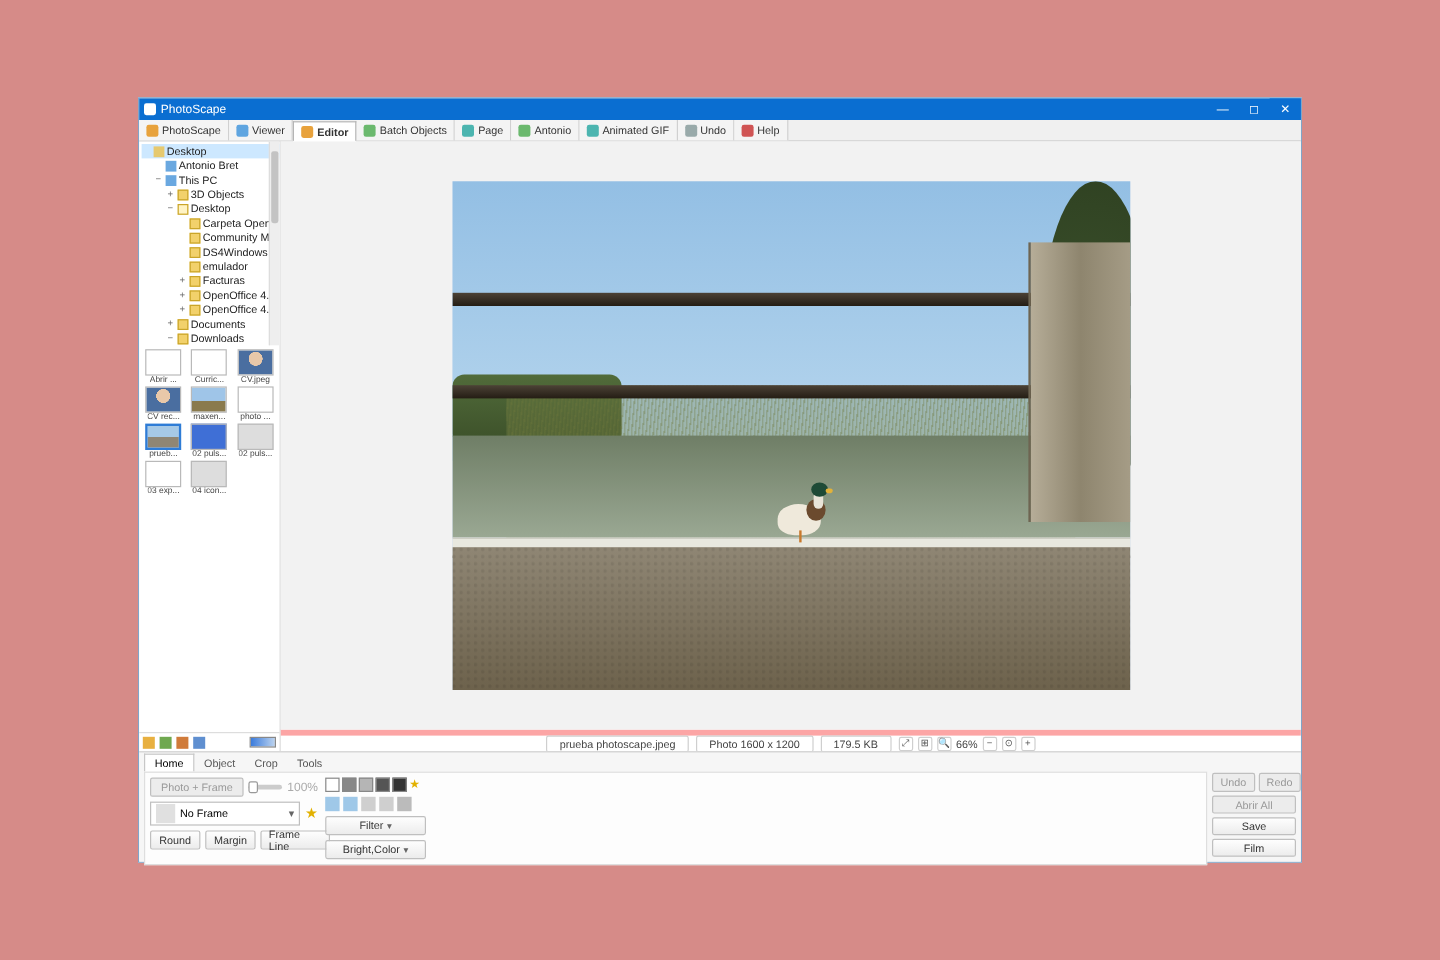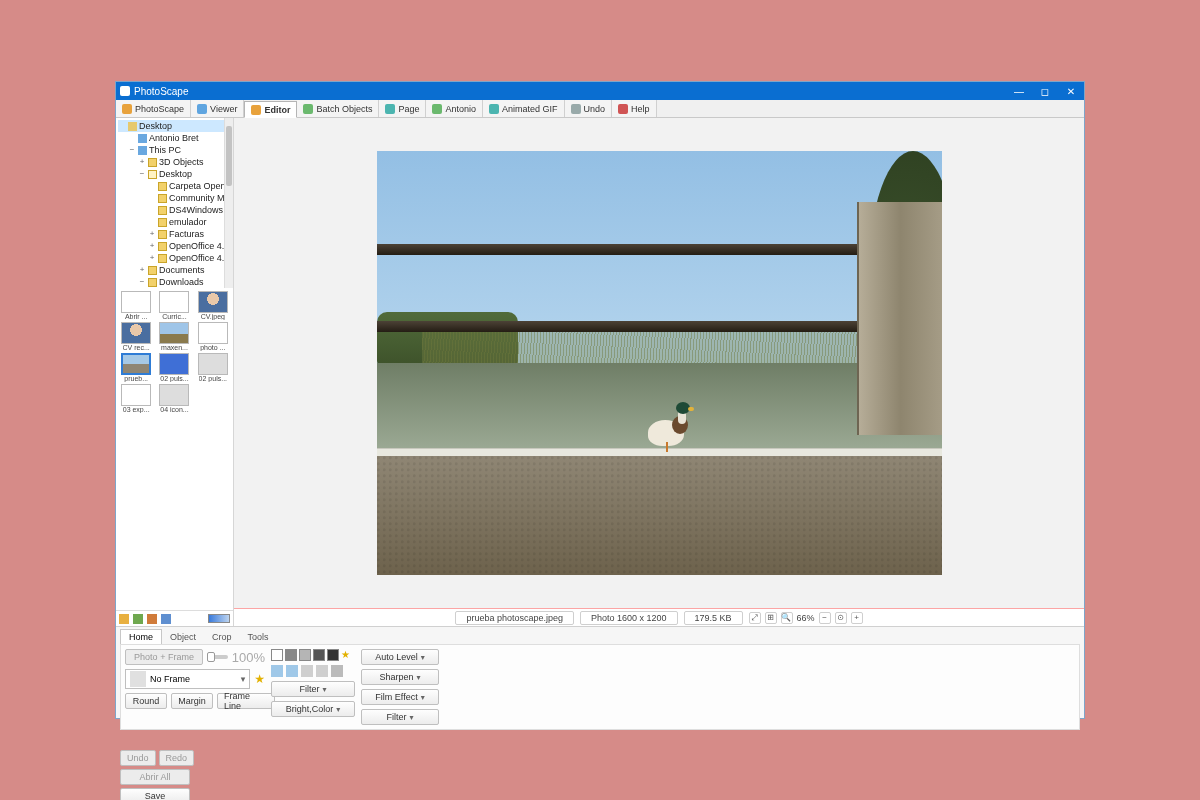--- a/index.html
+++ b/index.html
@@ -73,27 +73,27 @@
   .treeR{position:absolute;right:-3%;top:0;width:16%;height:60%;background:radial-gradient(circle at 40% 40%, #394e2a, #2b3c1e);border-radius:50% 50% 40% 40%;}
   .treesL{position:absolute;left:0;top:38%;width:25%;height:14%;background:linear-gradient(#516b3a,#3c5029);border-radius:10px;}
   .duck{position:absolute;left:47%;bottom:29%;width:54px;height:56px;}
   .duck .body{position:absolute;left:6px;bottom:6px;width:36px;height:26px;background:#efe9db;border-radius:55% 60% 50% 45%;}
   .duck .chest{position:absolute;left:30px;bottom:18px;width:16px;height:18px;background:#6b4a2e;border-radius:50%;}
   .duck .neck{position:absolute;left:36px;bottom:28px;width:8px;height:14px;background:#e9e4d7;border-radius:4px;}
   .duck .head{position:absolute;left:34px;bottom:38px;width:14px;height:12px;background:#1e4a36;border-radius:50%;}
   .duck .beak{position:absolute;left:46px;bottom:41px;width:6px;height:4px;background:#e2b23a;border-radius:2px;}
   .duck .leg{position:absolute;left:24px;bottom:0;width:2px;height:10px;background:#c9792c;}
 
-  .infobar{height:18px;display:flex;align-items:center;justify-content:center;gap:6px;font-size:9px;color:#444;border-top:1px solid #fca5a5;}
+  .infobar{height:18px;display:flex;align-items:center;justify-content:center;gap:6px;font-size:9px;color:#444;border-top:5px solid #fca5a5;}
   .infofield{border:1px solid #cfcfcf;background:#fff;padding:1px 10px;border-radius:2px;}
   .zoomicons{display:flex;gap:4px;align-items:center;}
   .zi{width:12px;height:12px;display:inline-flex;align-items:center;justify-content:center;border:1px solid #cfcfcf;border-radius:2px;font-size:8px;color:#555;background:#fff;}
 
   
-  .bottompanel{height:92px;border-top:1px solid #d0d0d0;background:#f6f6f6;display:flex;padding:1px 4px 4px;gap:4px;flex-direction:column;}
+  .bottompanel{height:92px;border-top:1px solid #d0d0d0;background:#f6f6f6;display:flex;padding:1px 4px 4px;gap:4px;}
   .bp-left{flex:1;display:flex;flex-direction:column;}
   .hometabs{display:flex;font-size:9px;height:16px;align-items:flex-end;}
   .hometab{padding:2px 8px;color:#555;}
   .hometab.active{background:#fff;border:1px solid #c7c7c7;border-bottom:none;color:#000;}
   .bp-rows{flex:1;background:#fdfdfd;border:1px solid #dedede;padding:4px;display:flex;gap:6px;}
   .col{display:flex;flex-direction:column;gap:4px;}
   .btn{height:16px;border:1px solid #bfbfbf;background:linear-gradient(#fefefe,#ececec);font-size:9px;color:#333;display:inline-flex;align-items:center;justify-content:center;padding:0 6px;border-radius:2px;}
   .btn.dd::after{content:"▾";margin-left:3px;font-size:8px;color:#666;}
   .btn.wide{min-width:58px;}
   .btn.narrow{min-width:42px;}
@@ -359,21 +359,21 @@
           <div class="hometab">Tools</div>
         </div>
       <div class="bp-rows">
 
         <div class="col" style="width:140px">
           <div class="rowline">
             <span class="btn gray" style="min-width:78px">Photo + Frame</span>
             <span class="slider">
                 <span class="knob"></span>
               </span>
-            <span style="color:#aaa;font-size:13px">100%</span>
+            <span style="color:#aaa;font-size:10px">100%</span>
           </div>
           <div class="rowline">
             <div class="framebox">
               <span class="sq"></span>
               <span>No Frame</span>
               <span style="flex:1"></span>
                 <span style="color:#666;padding:0 4px">▾</span>
             </div>
             <span class="star">★</span>
           </div>
@@ -397,26 +397,20 @@
             <span class="swi" style="background:#9fc8e8"></span>
             <span class="swi" style="background:#9fc8e8"></span>
             <span class="swi" style="background:#cfcfcf"></span>
             <span class="swi" style="background:#cfcfcf"></span>
             <span class="swi" style="background:#bbb"></span>
           </div>
           <span class="btn dd wide">Filter</span>
           <span class="btn dd wide">Bright,Color</span>
         </div>
 
-        <div class="col" style="width:78px">
-          <span class="btn dd wide">Auto Level</span>
-          <span class="btn dd wide">Sharpen</span>
-          <span class="btn dd wide">Film Effect</span>
-          <span class="btn dd wide">Filter</span>
-        </div>
 
 
       </div>
     </div>
 
     <div class="bp-right">
       <div class="row2">
         <span class="btn gray" style="flex:1">Undo</span>
         <span class="btn gray" style="flex:1">Redo</span>
       </div>

